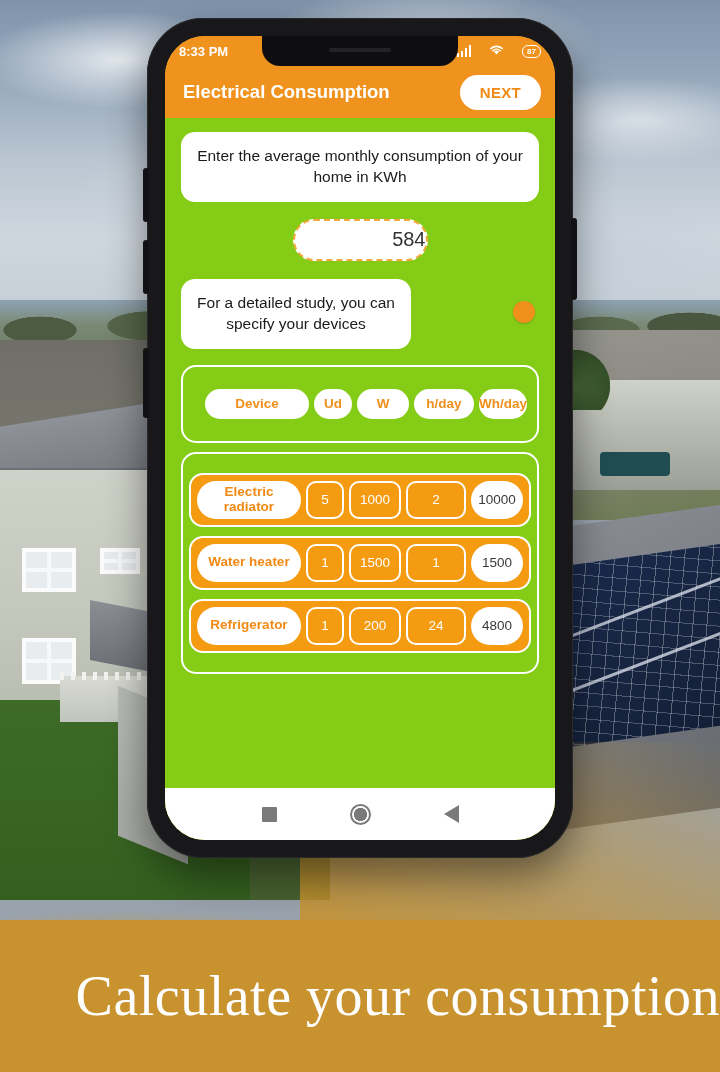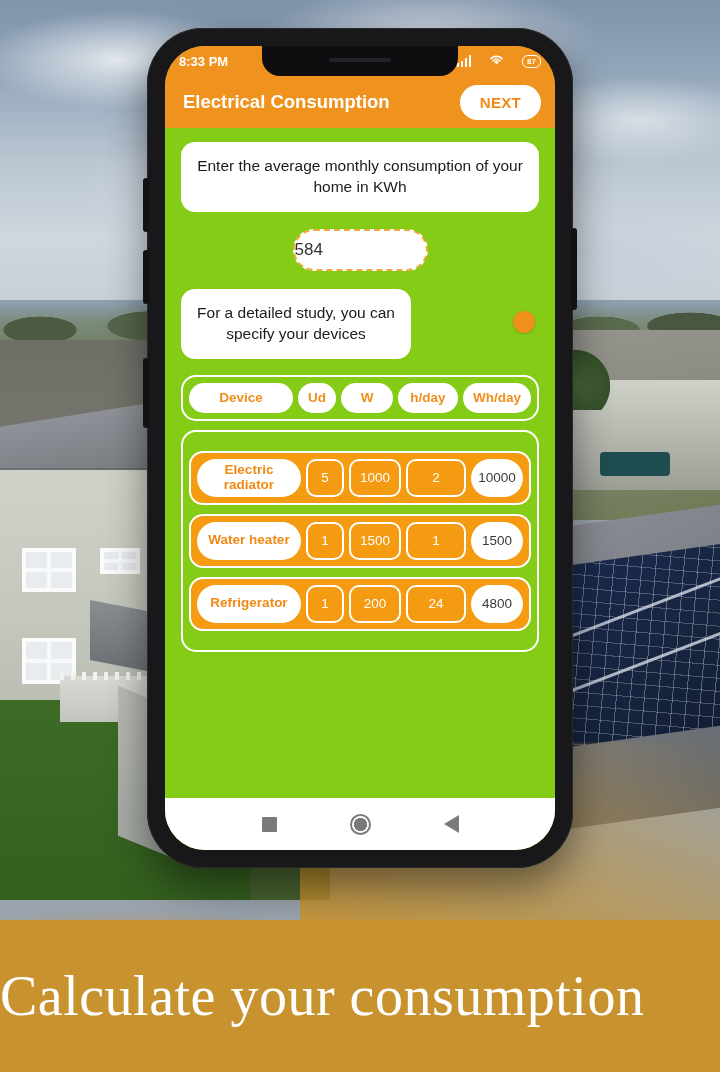--- a/index.html
+++ b/index.html
@@ -124,30 +124,30 @@
   }
   .gold-right {
     position:absolute; right:0; bottom:0; width:420px; height:330px;
     background:linear-gradient(200deg, rgba(201,148,47,0) 0%, rgba(201,148,47,.55) 40%, #c8932f 78%);
   }
 
   
   #banner {
     position:absolute; left:0; bottom:0; width:720px; height:152px;
     background:#c8932f; z-index:6;
-    display:flex; align-items:center; justify-content:flex-start;
+    display:flex; align-items:center; justify-content:flex-end;
   }
   #banner .headline {
     font-family:"Liberation Serif", serif;
     font-size:56px; color:#ffffff; letter-spacing:.5px; white-space:nowrap;
   }
 
   
   #phone {
-    position:absolute; left:147px; top:28px; width:426px; height:840px;
+    position:absolute; left:147px; top:18px; width:426px; height:840px;
     background:#18181a;
     border-radius:56px;
     box-shadow:0 18px 40px rgba(0,0,0,.45), 0 0 0 1px #2a2a2d inset;
     z-index:5;
   }
   .side-btn { position:absolute; background:#121214; border-radius:3px; }
   .vol-up   { left:-4px; top:150px; width:6px; height:54px; }
   .vol-down { left:-4px; top:222px; width:6px; height:54px; }
   .power    { left:-4px; top:330px; width:6px; height:70px; }
   .right-btn{ right:-4px; top:200px; width:6px; height:82px; background:#121214; border-radius:3px; position:absolute;}
@@ -206,34 +206,34 @@
   .info-card {
     background:#fff; border-radius:14px;
     padding:14px 12px; text-align:center;
     font-size:15.5px; line-height:1.35; color:#1b1b1b;
   }
   .info-card.narrow { width:230px; margin-top:18px; }
   .kwh-wrap { display:flex; justify-content:center; margin-top:17px; }
   .kwh-input {
     width:135px; height:42px; background:#fff; color:#333;
     border:2px dashed #f3a93f; border-radius:21px;
-    text-align:left; font-size:17px; font-family:"Liberation Sans", sans-serif;
+    text-align:right; font-size:20px; font-family:"Liberation Sans", sans-serif;
     outline:none;
   }
   .toggle-dot {
     position:absolute; right:20px; top:183px;
     width:22px; height:22px; border-radius:50%;
     background:#ef8f1c; box-shadow:0 1px 2px rgba(0,0,0,.18);
     cursor:pointer;
   }
 
   
   .tbl-head {
     margin-top:16px; border:2px solid #ffffff; border-radius:15px;
-    padding:6px; display:flex; gap:5px; align-items:flex-start;
+    padding:22px; display:flex; gap:5px; align-items:flex-start;
   }
   .hcell {
     background:#fff; color:#ef8f1c; font-size:13.5px; font-weight:bold;
     border-radius:16px; height:30px; display:flex;
     align-items:center; justify-content:center;
   }
   .c-dev { flex:0 0 104px; } .c-ud { flex:0 0 38px; }
   .c-w { flex:0 0 52px; } .c-hd { flex:0 0 60px; } .c-whd { flex:1; }
 
   

